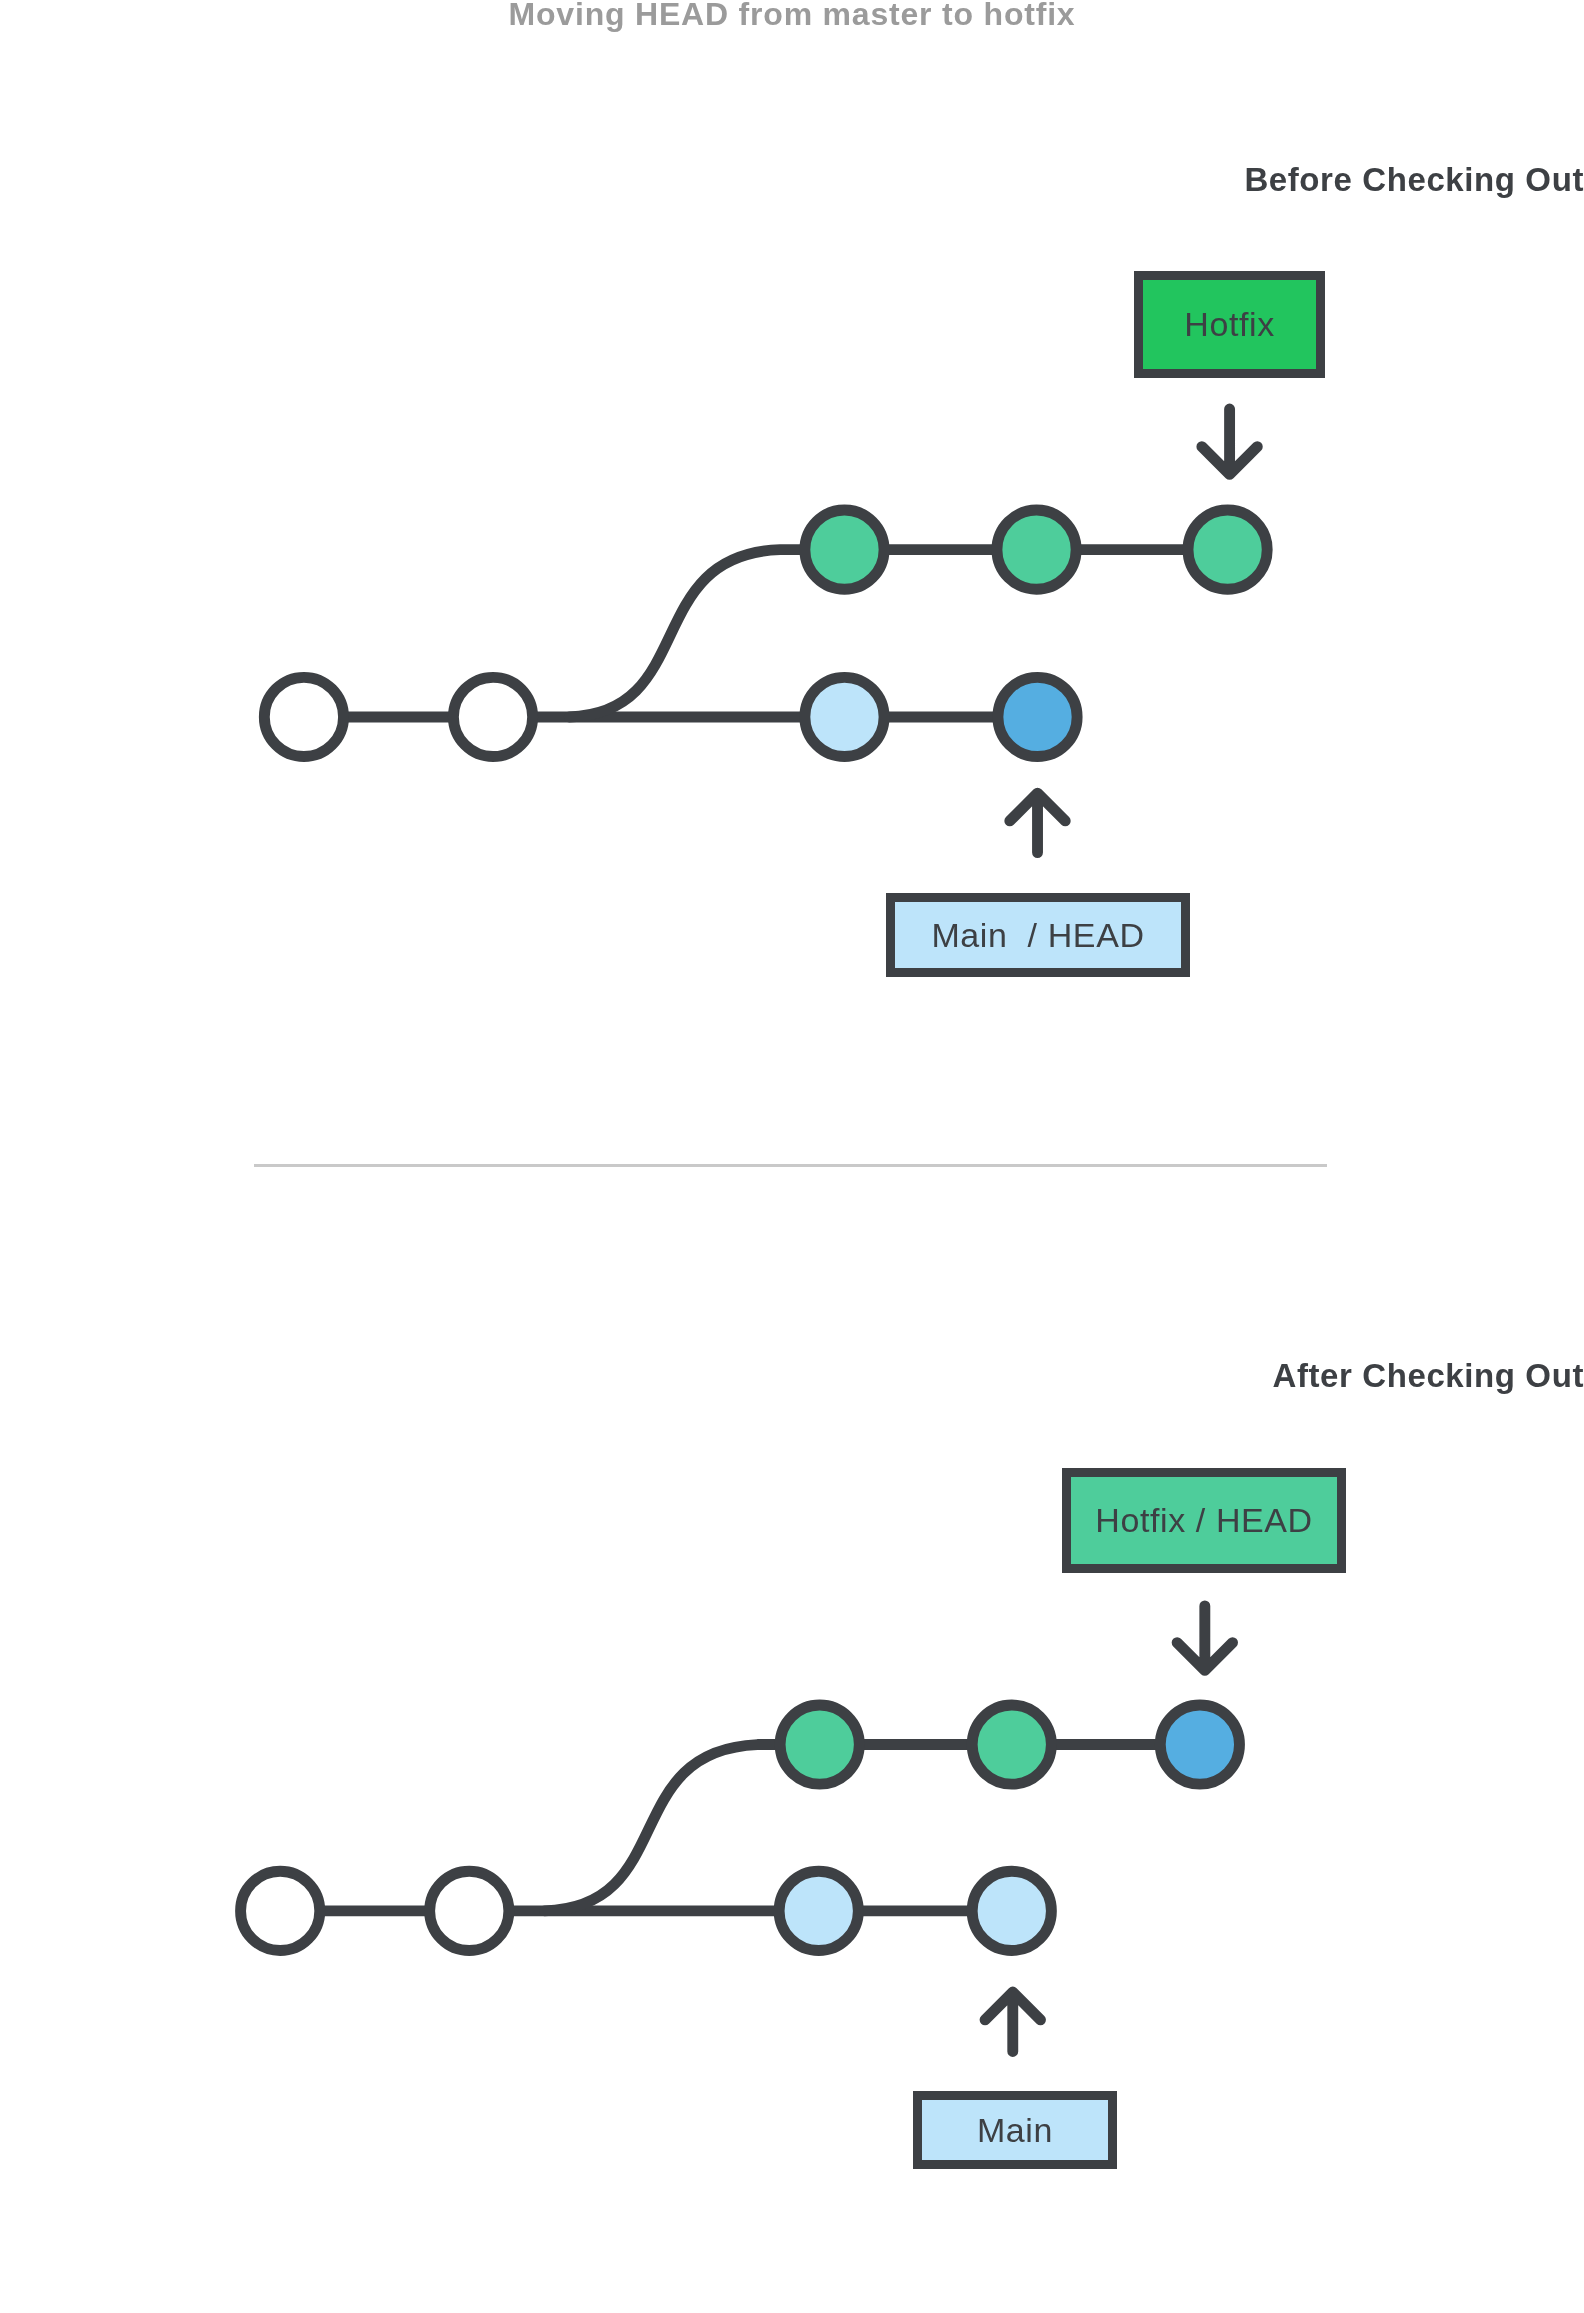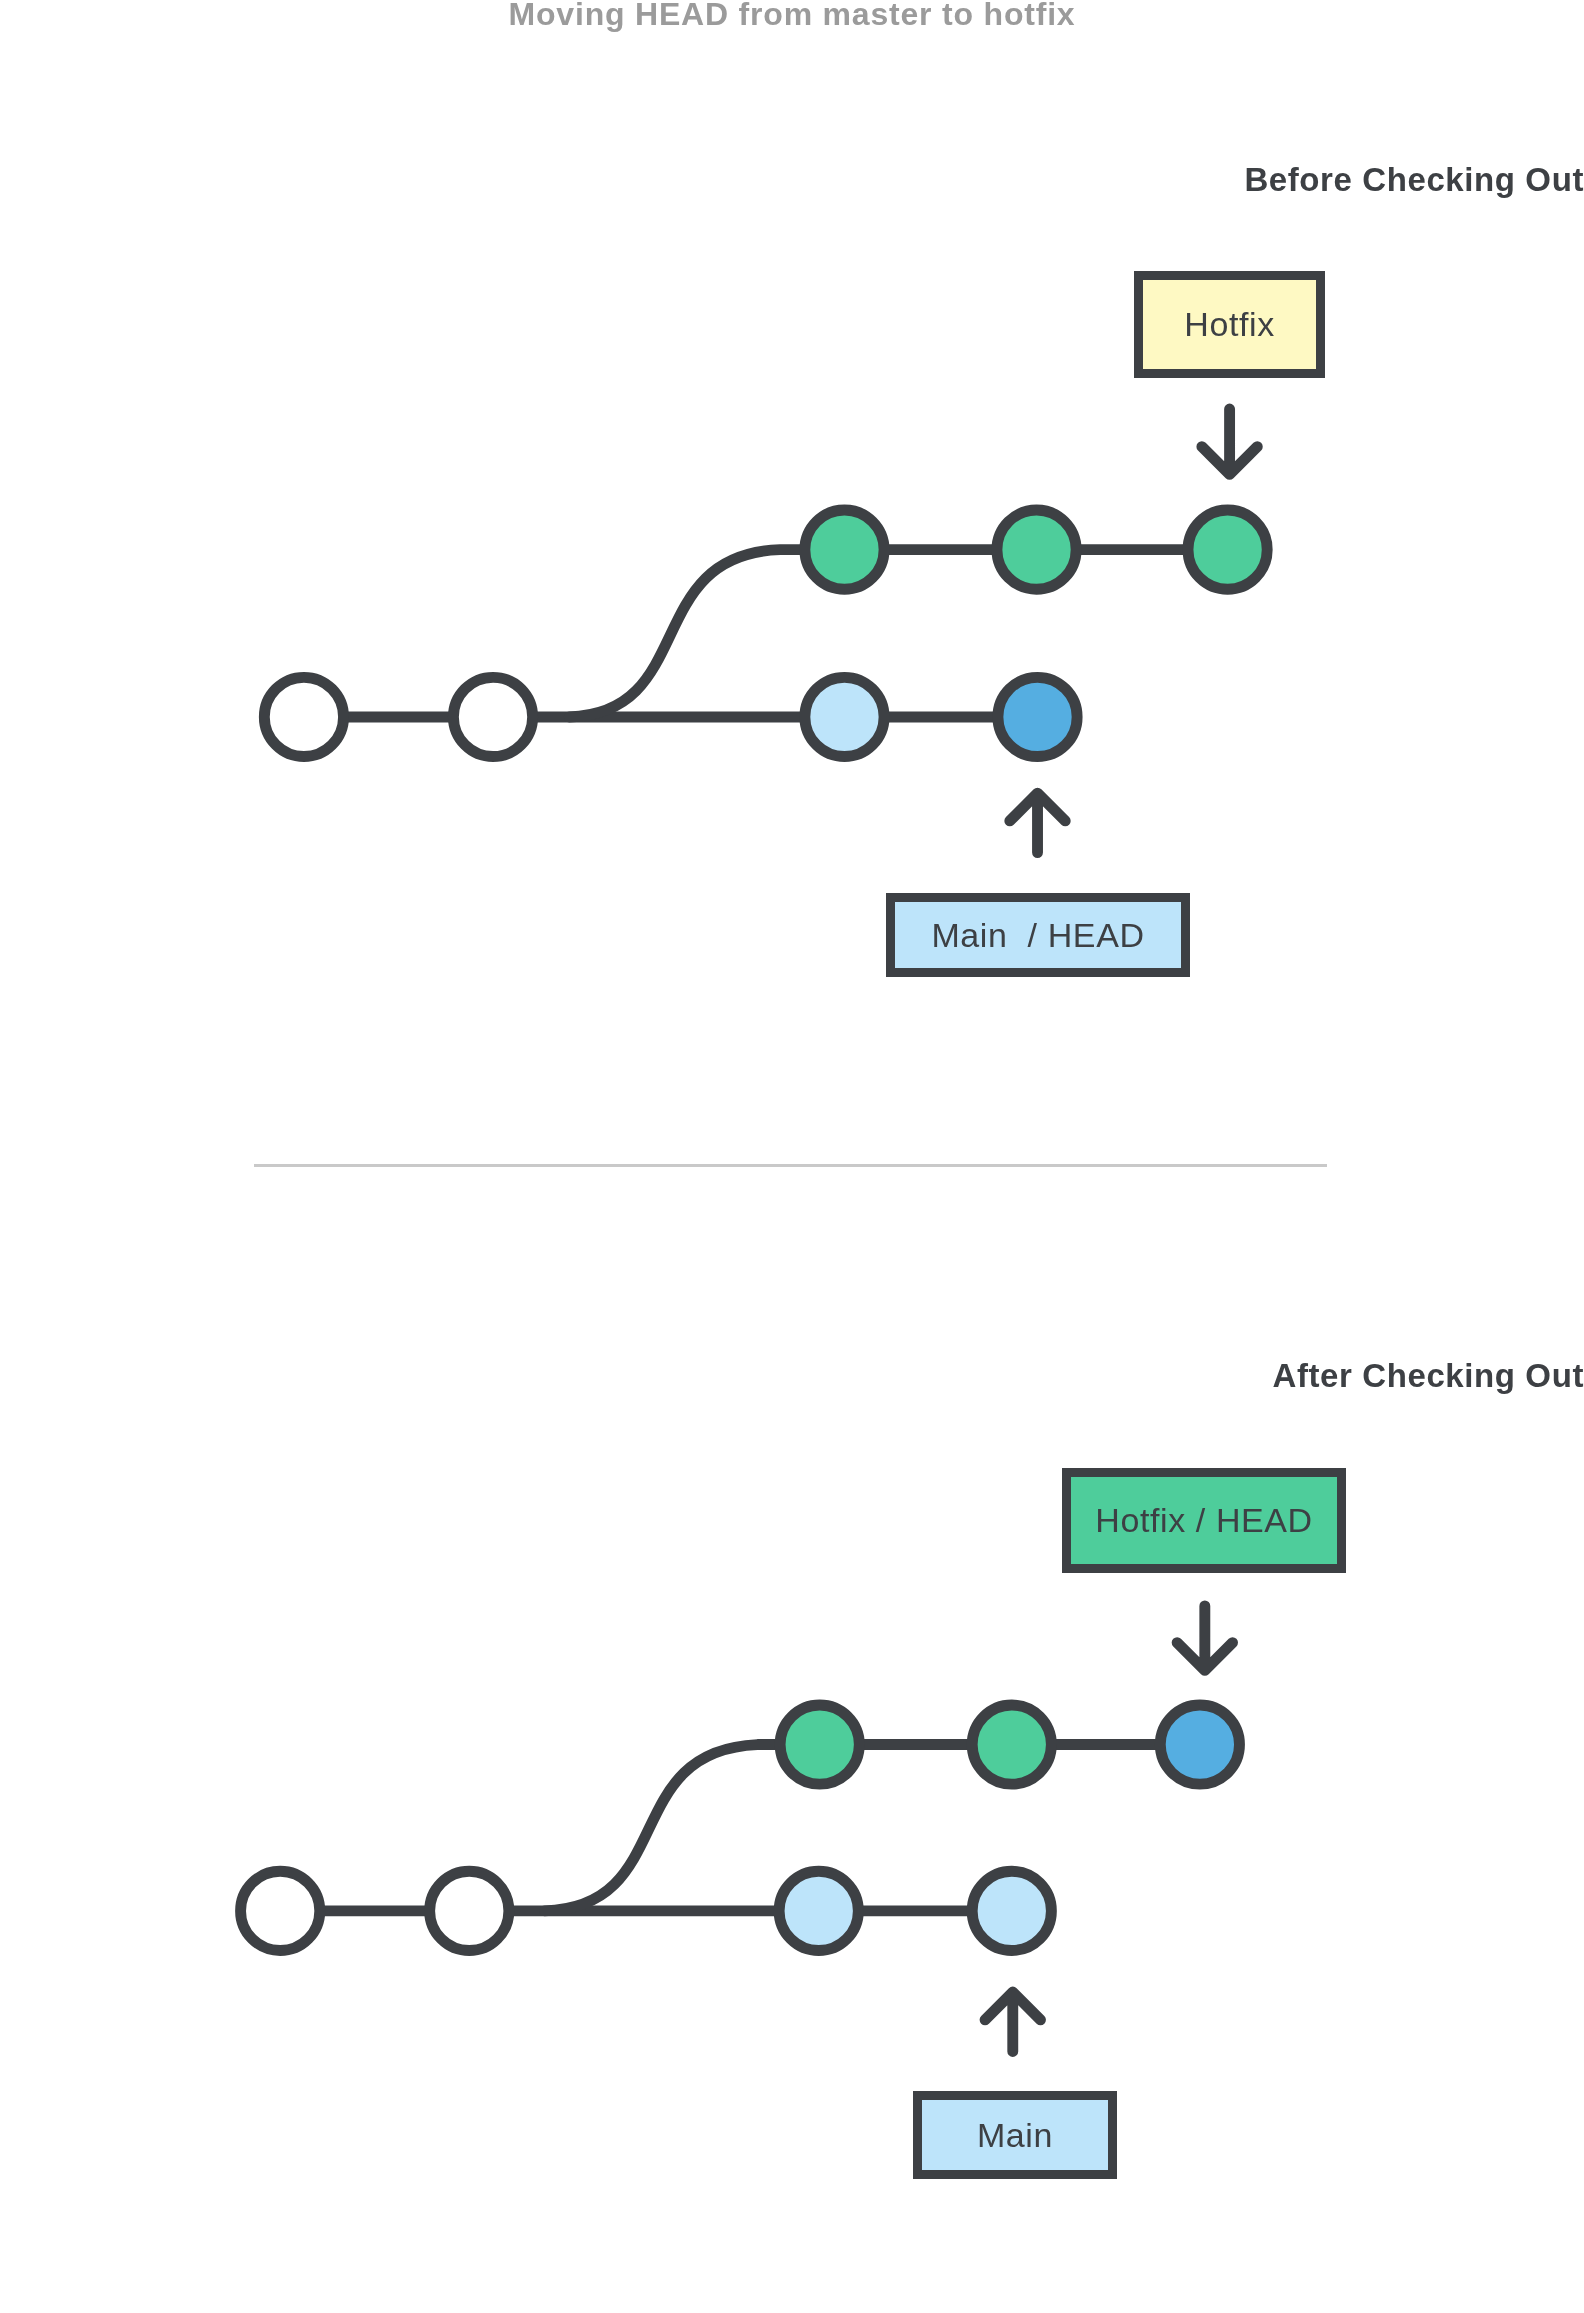--- a/index.html
+++ b/index.html
@@ -32,21 +32,21 @@
     box-sizing: border-box;
     display: flex; align-items: center; justify-content: center;
     font-size: 34px;
     letter-spacing: 0.6px;
     color: var(--outline, #3d4044);
     white-space: pre;
   }
   #tag-hotfix-before { left: 1134px; top: 271px;  width: 191px; height: 107px; }
   #tag-main-head     { left: 886px;  top: 893px;  width: 304px; height: 84px; }
   #tag-hotfix-head   { left: 1062px; top: 1468px; width: 284px; height: 105px; }
-  #tag-main-after    { left: 913px;  top: 2091px; width: 204px; height: 88px; }
+  #tag-main-after    { left: 913px;  top: 2091px; width: 204px; height: 78px; }
   .divider {
     left: 254px; top: 1164px;
     width: 1073px; height: 3px;
     background: var(--divider, #c9c9c9);
   }
   svg.graph { left: 0; top: 0; }
   .stroke {
     stroke: var(--outline, #3d4044);
     stroke-width: 11;
     fill: none;
@@ -94,21 +94,21 @@
         <circle cx="828" cy="1762" r="40" fill="#4ecd9b" stroke="#3d4044" stroke-width="11"></circle>
         <circle cx="1022" cy="1762" r="40" fill="#4ecd9b" stroke="#3d4044" stroke-width="11"></circle>
         <circle cx="1212" cy="1762" r="40" fill="#55aee1" stroke="#3d4044" stroke-width="11"></circle>
         <circle cx="283" cy="1930" r="40" fill="#ffffff" stroke="#3d4044" stroke-width="11"></circle>
         <circle cx="474" cy="1930" r="40" fill="#ffffff" stroke="#3d4044" stroke-width="11"></circle>
         <circle cx="827" cy="1930" r="40" fill="#bde4fa" stroke="#3d4044" stroke-width="11"></circle>
         <circle cx="1022" cy="1930" r="40" fill="#bde4fa" stroke="#3d4044" stroke-width="11"></circle>
       </g>
   </svg>
 
-  <div class="abs tag" id="tag-hotfix-before" style="background-color: #fef9c3;">Hotfix</div>
+  <div class="abs tag" id="tag-hotfix-before" style="background-color: #22c55e;">Hotfix</div>
 
   <div class="abs tag" id="tag-main-head" style="background-color: rgb(189, 228, 250);">Main  / HEAD</div>
 
   <div class="abs tag" id="tag-hotfix-head" style="background-color: rgb(78, 205, 155);">Hotfix / HEAD</div>
 
   <div class="abs tag" id="tag-main-after" style="background-color: rgb(189, 228, 250);">Main</div>
 
   <div class="abs divider"></div>
 
 </div>

